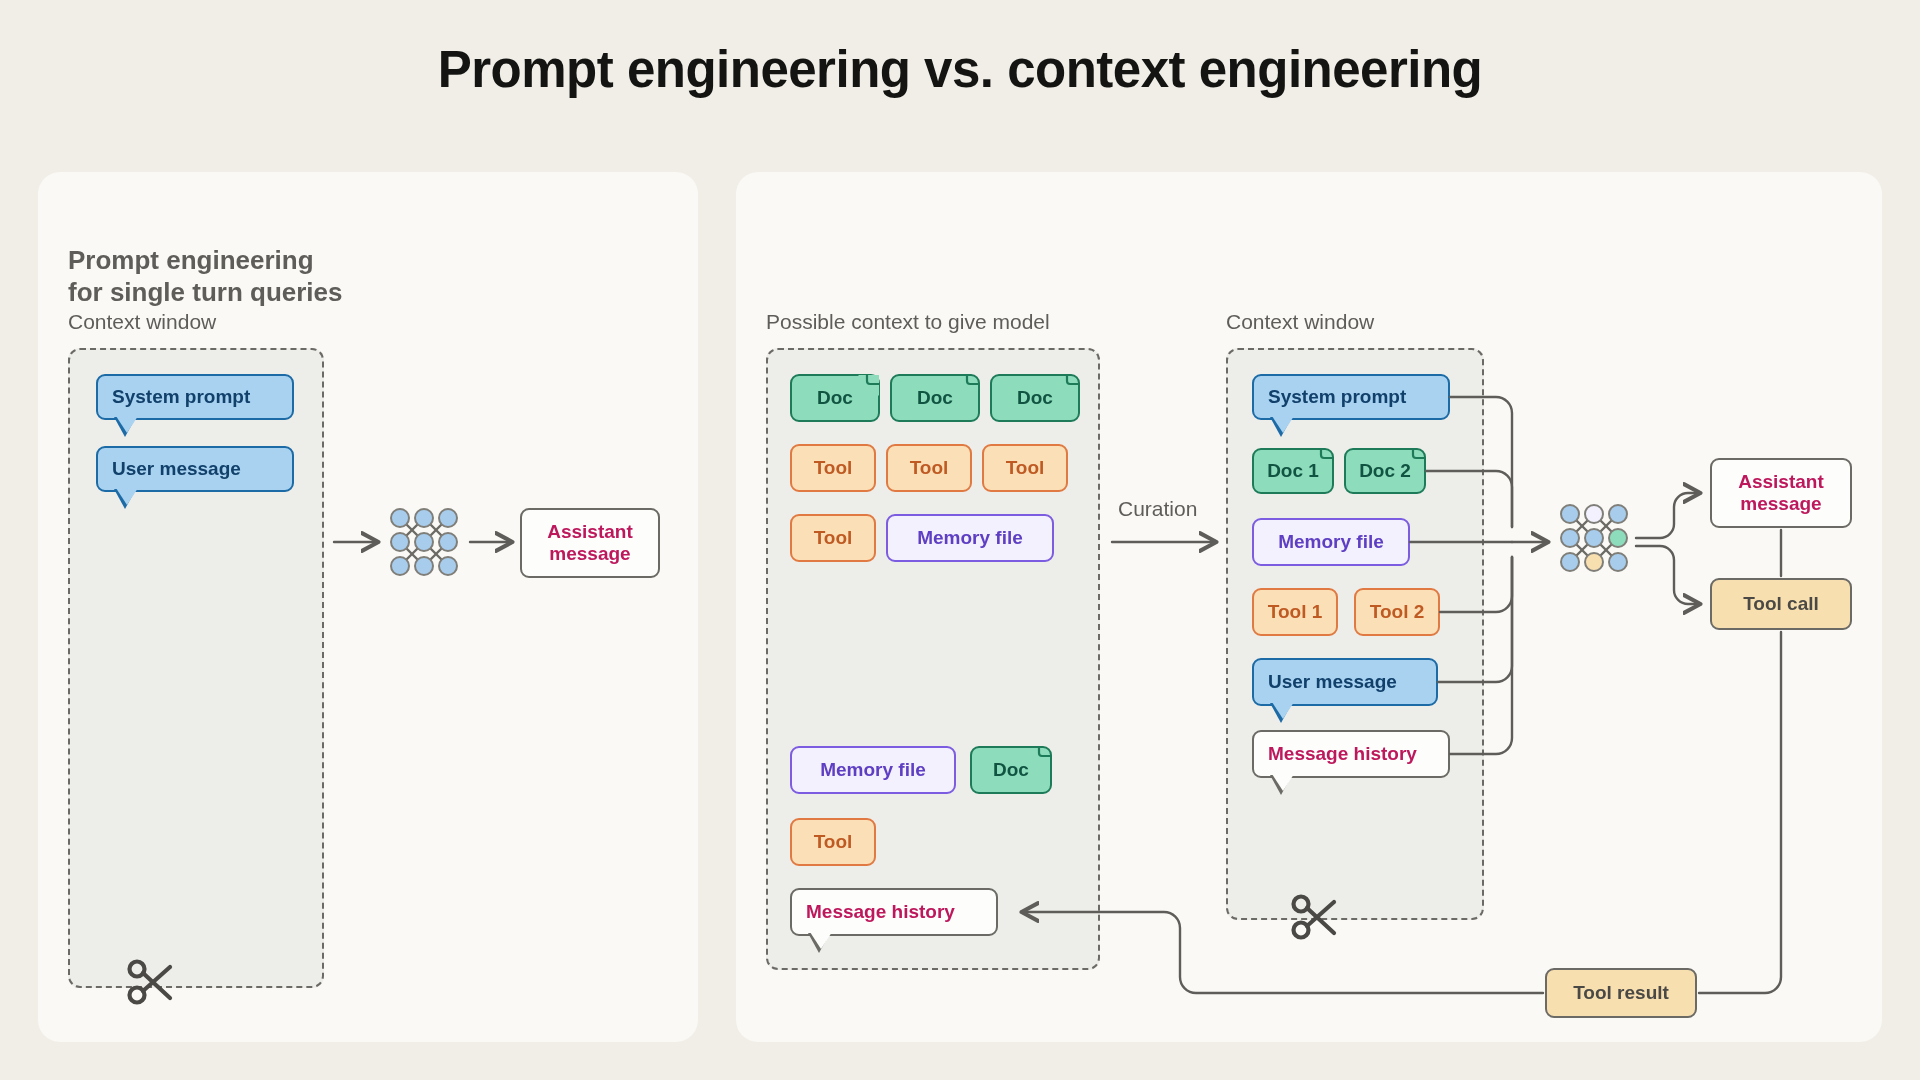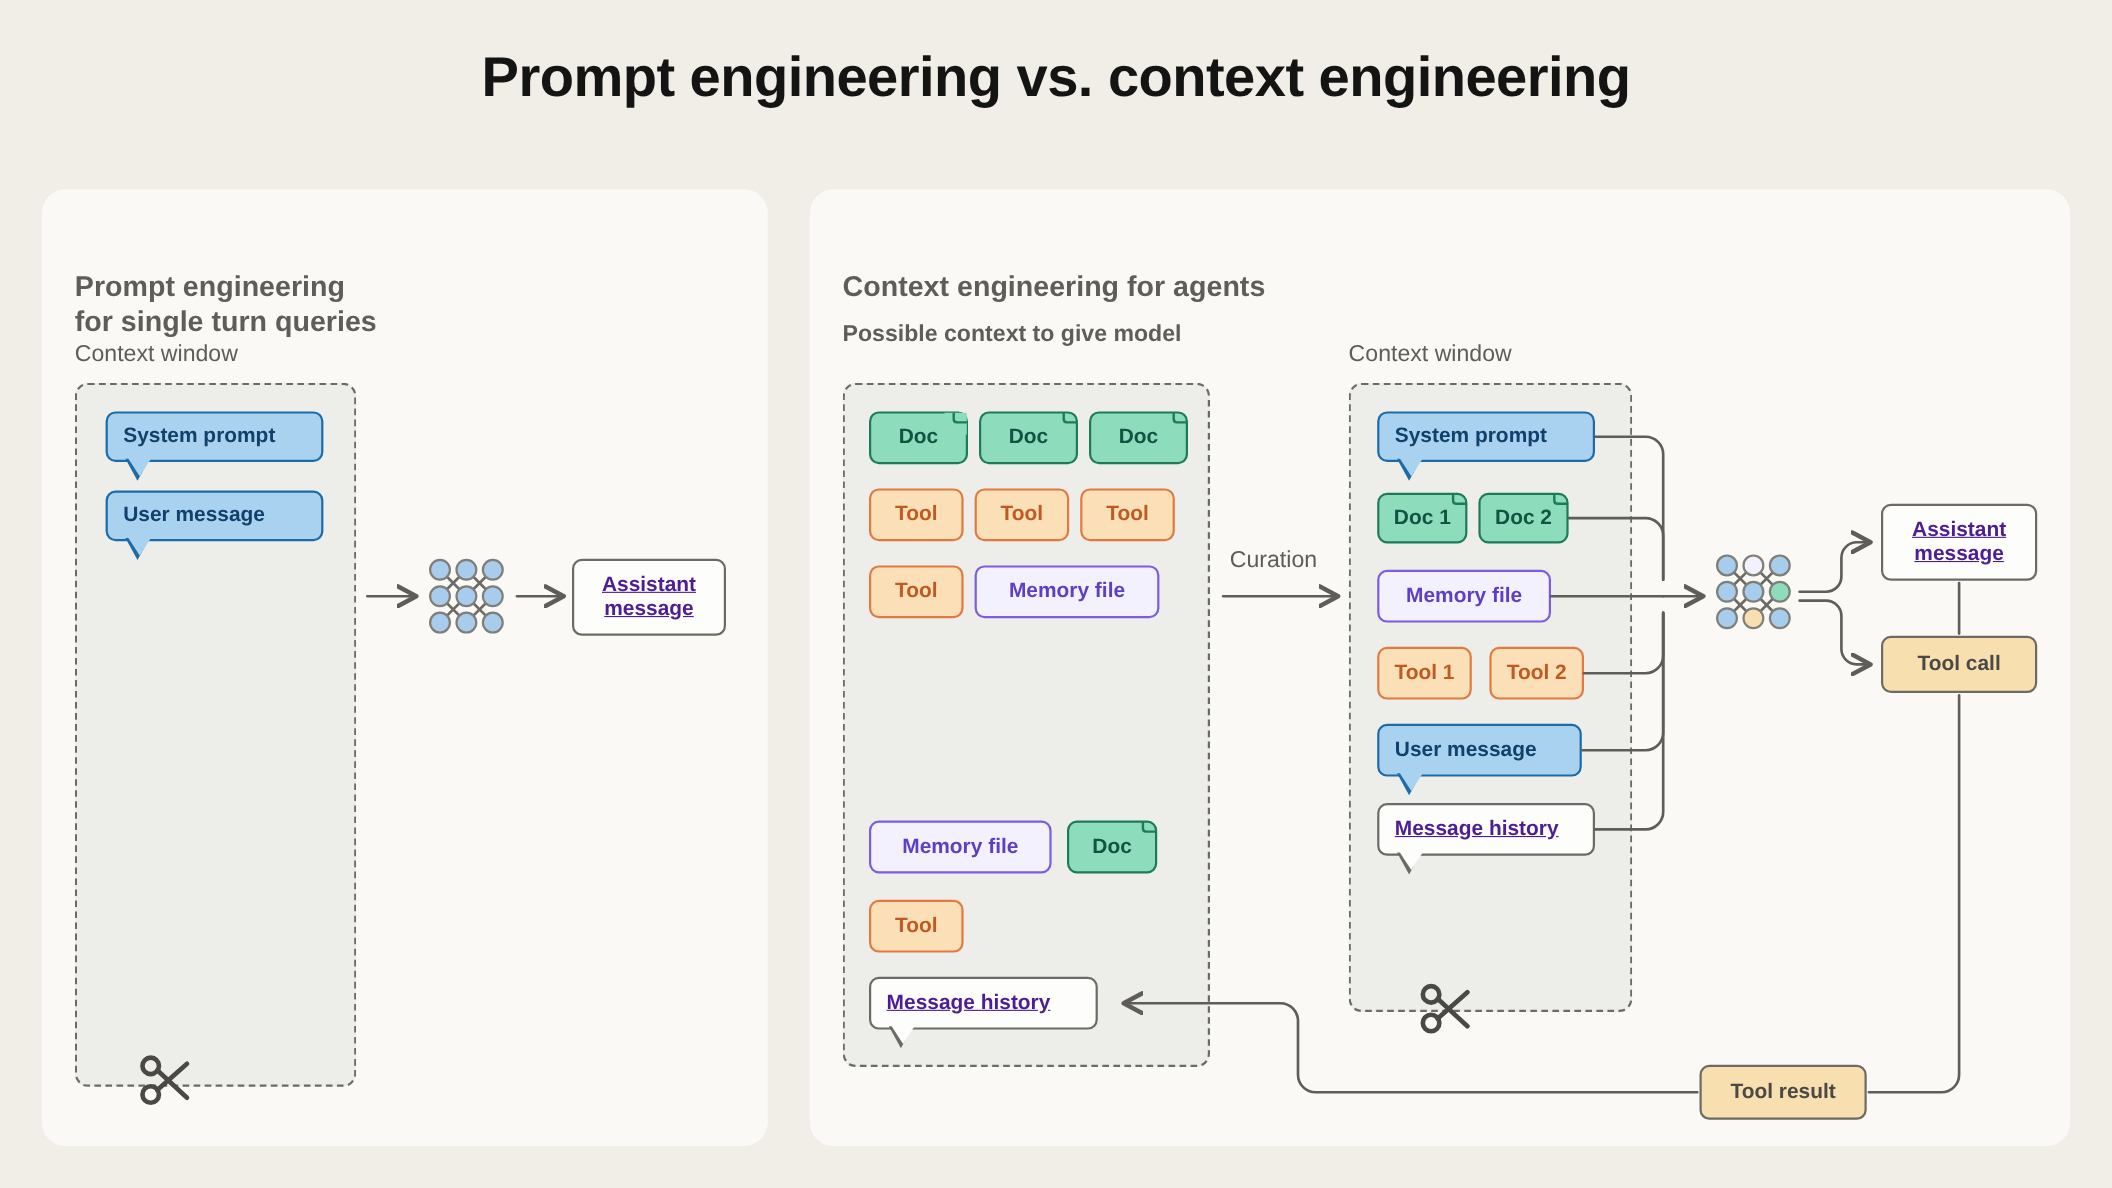--- a/index.html
+++ b/index.html
@@ -63,21 +63,21 @@
 
   
   .n-blue   { background: #a8d2f0; border-color: #1c6ba6; color: #11406b; }
   
   .n-green  { background: #8ddcbc; border-color: #1e7b5a; color: #115442; }
   
   .n-orange { background: #fbdfb6; border-color: #e07a42; color: #bf5a23; }
   
   .n-purple { background: #f3f1fd; border-color: #7c5ce0; color: #5e3fc4; }
   
-  .n-plain  { background: #fdfdfb; border-color: #6b6a65; color: #4c1d95; text-decoration: underline; }
+  .n-plain  { background: #fdfdfb; border-color: #6b6a65; color: #be185d; }
   
   .n-tan    { background: #f8dfb0; border-color: #6b6a65; color: #4a4945; }
 
   
   .tail { position: absolute; left: 18px; top: 100%; width: 0; height: 0; }
   .tail::before, .tail::after {
     content: ""; position: absolute; width: 0; height: 0;
     border-left: 11px solid transparent;
     border-right: 11px solid transparent;
   }
@@ -158,23 +158,22 @@
         <circle cx="13" cy="14" r="7.5"></circle>
         <circle cx="13" cy="40" r="7.5"></circle>
         <line x1="19" y1="18" x2="46" y2="43"></line>
         <line x1="19" y1="36" x2="46" y2="12"></line>
       </g>
     </svg>
   </div>
 
   <div class="panel" id="panel-right"></div>
 
-  <div class="panel-title" style="left:766px; top:202px; width:700px;">Context engineering for agents</div>
-
-  <div class="sublabel" style="left:766px; top:292px;font-weight:bold;">Possible context to give model</div>
+
+  <div class="sublabel" style="left:766px; top:310px;">Possible context to give model</div>
 
   <div class="sublabel" style="left:1226px; top:310px;">Context window</div>
 
   <div class="ctxbox" id="possible-ctxbox" style="left:766px; top:348px; width:334px; height:622px;"></div>
 
   <div class="node n-green center" style="left:790px; top:374px; width:90px; height:48px;">
     <span>Doc</span>
     <svg class="doc-fold" viewBox="0 0 21 21">
       <path d="M0 0 L21 21 L21 0 Z" fill="#8ddcbc"></path>
       <path d="M0 0 L0 9 Q0 0 9 0 Z" fill="none"></path>

